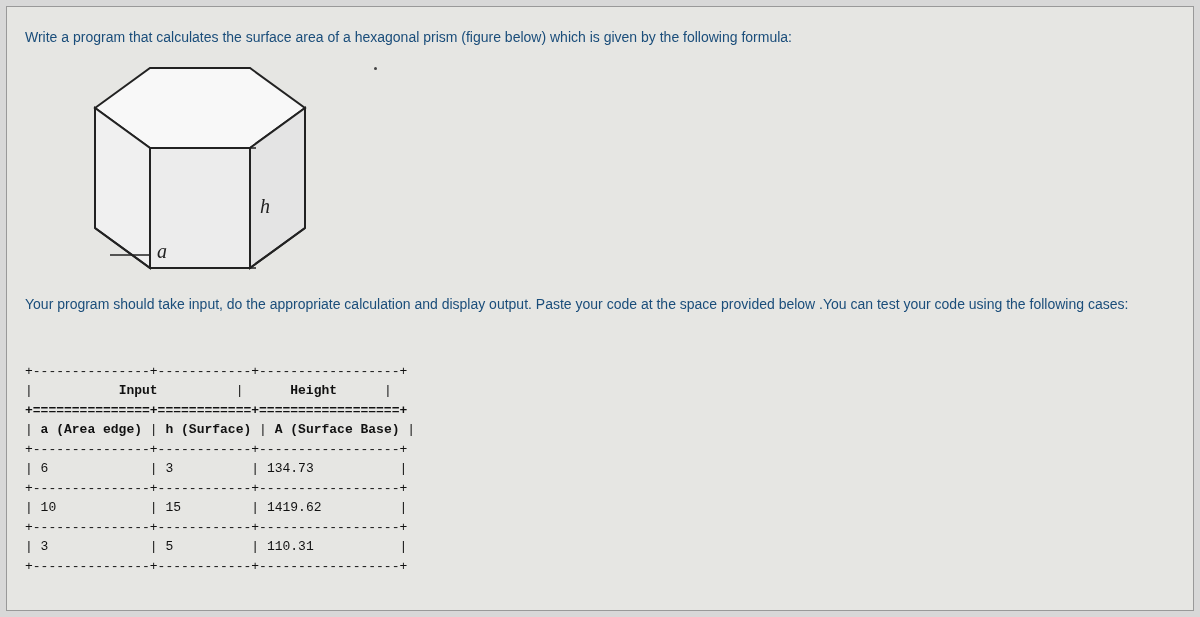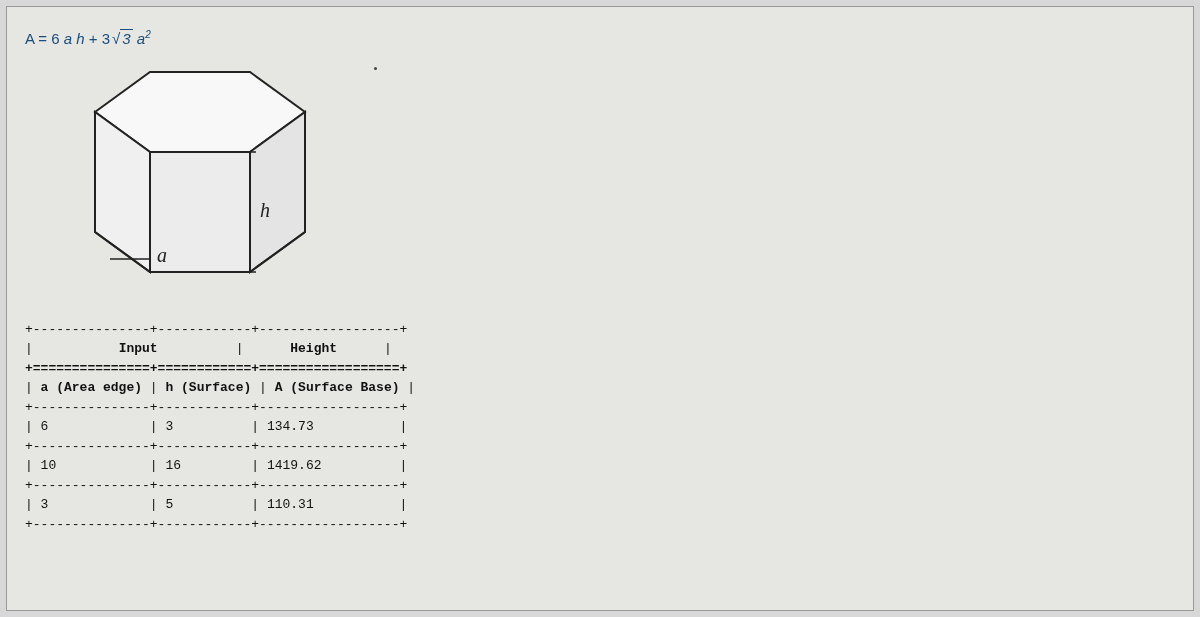--- a/index.html
+++ b/index.html
@@ -78,24 +78,22 @@
       height: 3px;
       background: #444;
       border-radius: 50%;
     }
   </style>
 </head>
 <body>
 
 <div class="page-container">
 
+  <div class="prompt-line-1">Write a program that calculates the surface area of a  hexagonal prism (figure below) which is given by the following formula:</div>
 
-  <div class="formula">
-    <span class="eq">A = 6 </span>a h<span class="eq"> + 3</span><span class="sqrt-wrap"><span class="sqrt-body">3</span></span> a<sup>2</sup>
-  </div>
 
   <div class="dummy-dot"></div>
 
   <div class="prism-figure">
     <svg width="300" height="225" viewBox="0 0 300 225">
       <g stroke="#222" stroke-width="2" fill="#f4f4f4">
         <polygon points="40,55 95,15 195,15 250,55 195,95 95,95" fill="#f8f8f8"></polygon>
         <polygon points="40,55 40,175 95,215 95,95" fill="#f0f0f0"></polygon>
         <polygon points="95,95 95,215 195,215 195,95" fill="#ececec"></polygon>
         <polygon points="195,95 195,215 250,175 250,55" fill="#e4e4e4"></polygon>
@@ -113,27 +111,28 @@
         <line x1="193" y1="215" x2="201" y2="215"></line>
       </g>
       <text x="205" y="160" font-family="serif" font-style="italic" font-size="20" fill="#222">h</text>
       <g stroke="#222" stroke-width="1.5">
         <line x1="55" y1="202" x2="95" y2="202"></line>
       </g>
       <text x="102" y="205" font-family="serif" font-style="italic" font-size="20" fill="#222">a</text>
     </svg>
   </div>
 
+  <div class="prompt-line-2">Your program should take input, do the appropriate calculation and display output. Paste your code at the space provided below .You can test your code using the following cases:</div>
 
   <div class="ascii-table">
 <span>+---------------+------------+------------------+</span>
 <span>|           <span class="bold">Input</span>          |      <span class="bold">Height</span>      |</span>
 <span class="bold">+===============+============+==================+</span>
 <span>| <span class="bold">a (Area edge)</span> | <span class="bold">h (Surface)</span> | <span class="bold">A (Surface Base)</span> |</span>
 <span>+---------------+------------+------------------+</span>
 <span>| <span>6</span>             | <span>3</span>          | <span>134.73</span>           |</span>
 <span>+---------------+------------+------------------+</span>
-<span>| <span>10</span>            | <span>16</span>         | <span>1419.62</span>          |</span>
+<span>| <span>10</span>            | <span>15</span>         | <span>1419.62</span>          |</span>
 <span>+---------------+------------+------------------+</span>
 <span>| <span>3</span>             | <span>5</span>          | <span>110.31</span>           |</span>
 <span>+---------------+------------+------------------+</span></div>
 
 </div>
 
 </body></html>

